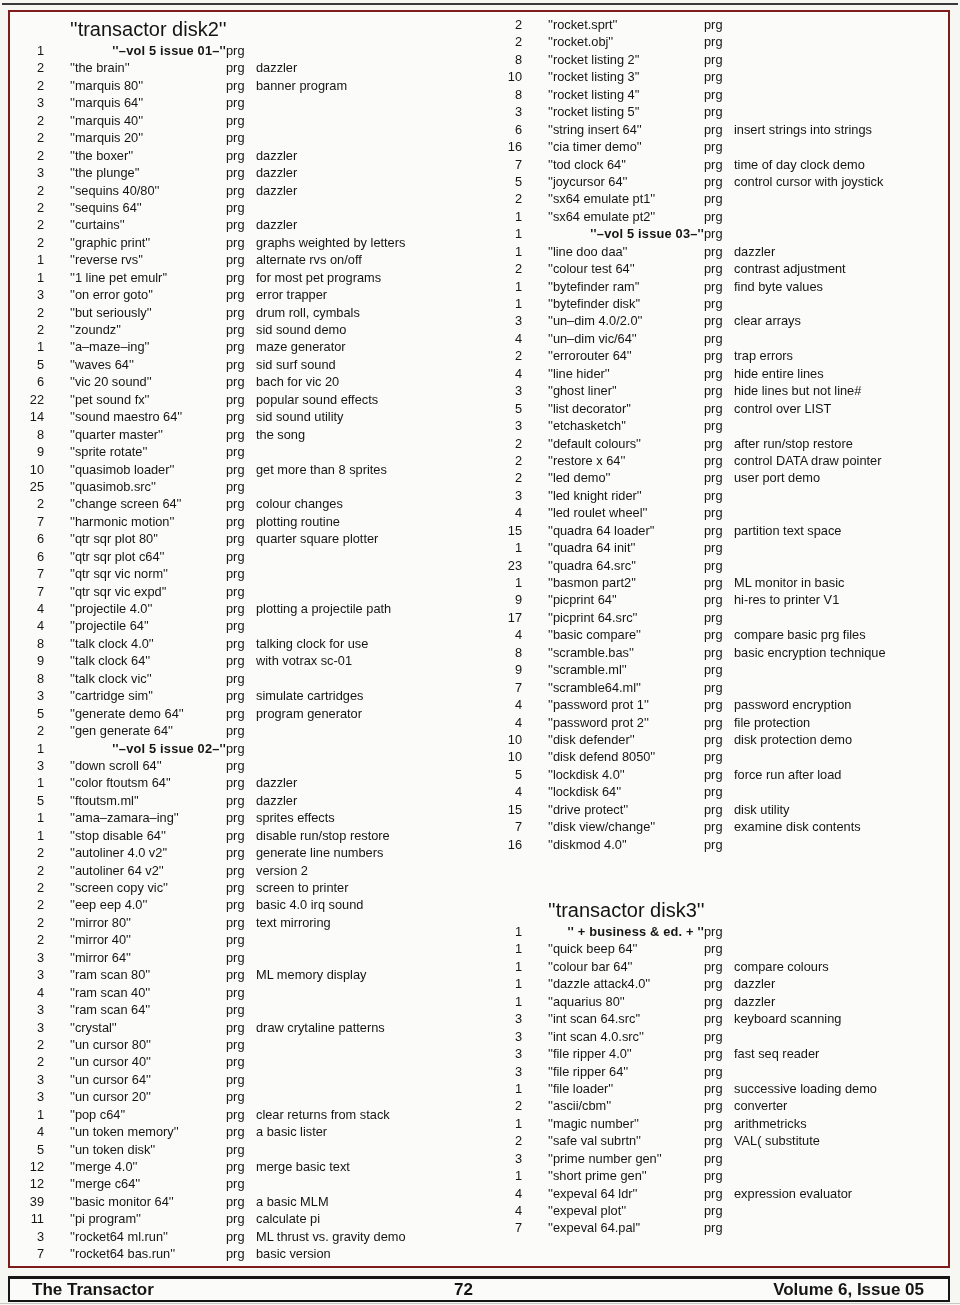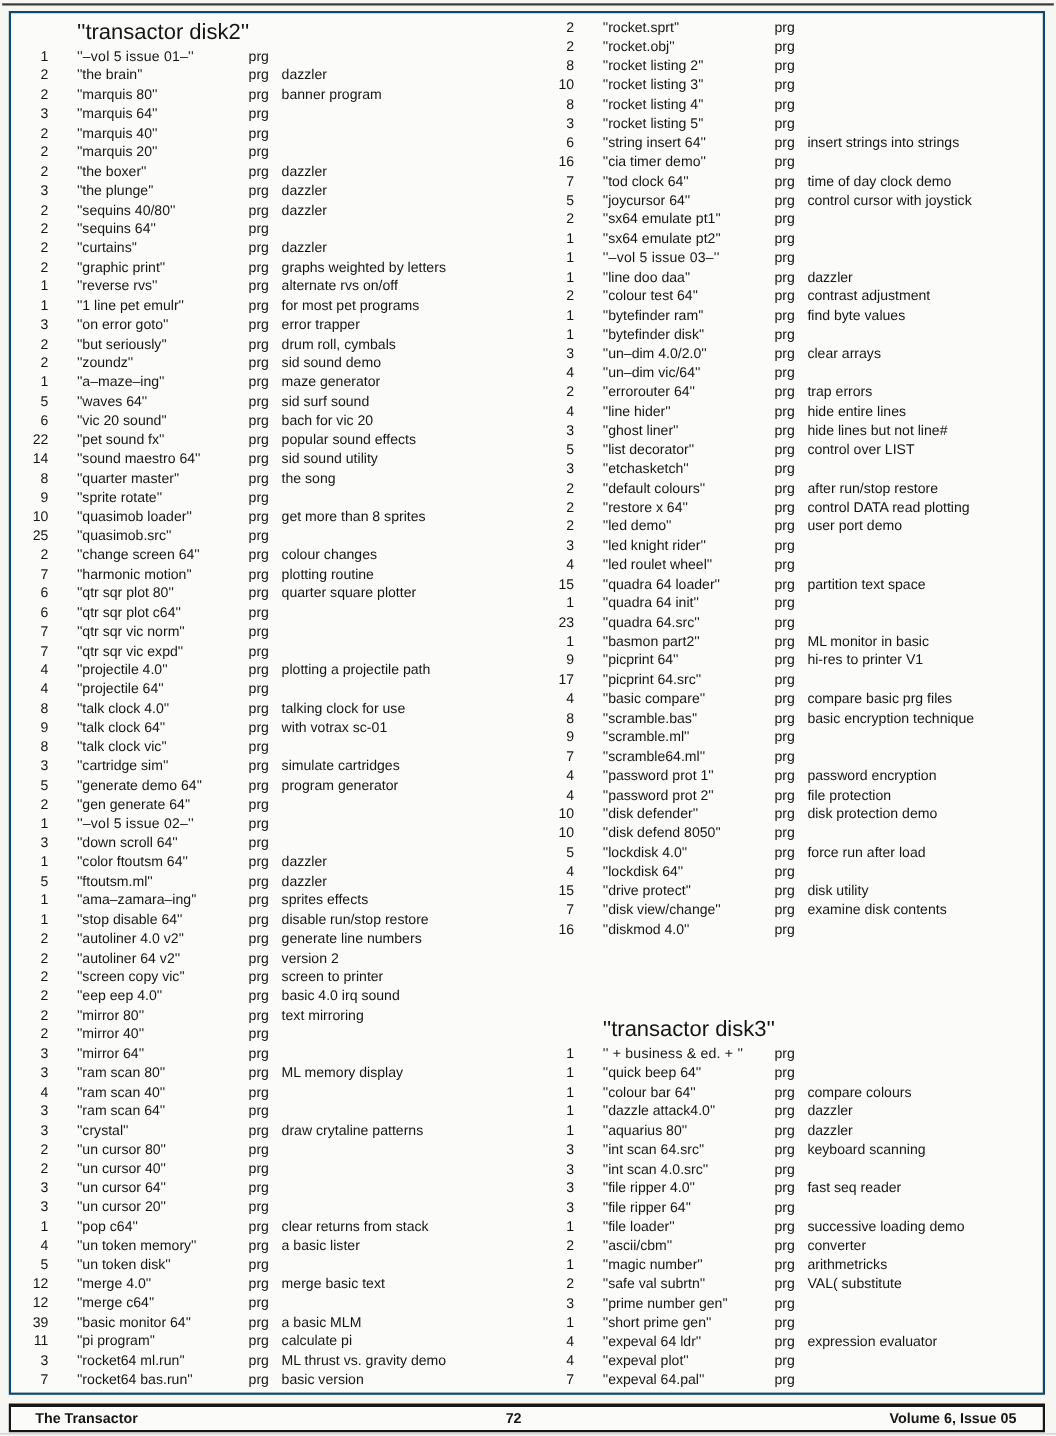--- a/index.html
+++ b/index.html
@@ -6,44 +6,44 @@
   body{
     width:960px;height:1305px;position:relative;
     background:#f6f6f3;
     font-family:"Liberation Sans","DejaVu Sans",sans-serif;
     color:#151515;
     -webkit-font-smoothing:antialiased;
   }
   .topline{position:absolute;top:3px;left:2px;right:2px;height:2px;background:#3a3a3a;}
   .frame{
     position:absolute;top:10px;left:8px;width:938px;height:1254px;
-    border:2px solid #0c4a6e;background:#fbfbf9;overflow:hidden;
+    border:2px solid #7f1d1d;background:#fbfbf9;overflow:hidden;
   }
   .cols{display:flex;padding:4px 0 0 12px;}
   .col{flex:none;}
   .col-left{width:470px;}
   .col-right{width:444px;padding-left:8px;}
   .sec-header{
     font-size:20px;line-height:26px;height:26px;
     padding-left:48px;white-space:nowrap;color:#141414;
   }
   .row{
     display:flex;height:17.45px;align-items:baseline;
     font-size:12.8px;line-height:17.45px;white-space:nowrap;
   }
   .num{flex:none;width:22px;text-align:right;}
   .name{flex:none;width:156px;margin-left:26px;overflow:visible;}
   .typ{flex:none;width:30px;}
   .desc{flex:1;overflow:visible;}
-  .row.bold .name{font-weight:normal;letter-spacing:0.2px;}
+  .row.bold .name{font-weight:bold;letter-spacing:0.2px;text-align:right;}
   .note{font-size:12.8px;line-height:17.45px;height:17.45px;}
   .footer{
     position:absolute;top:1276px;left:8px;width:938px;height:21px;
     border:2px solid #161616;border-top-width:3px;background:#fbfbf9;
-    display:flex;align-items:center;font-weight:bold;font-size:13px;
+    display:flex;align-items:center;font-weight:bold;font-size:17px;
   }
   .footer .f-left{flex:none;padding-left:22px;}
   .footer .f-center{flex:1;text-align:center;}
   .footer .f-right{flex:none;padding-right:24px;}
   .bottomline{position:absolute;top:1303px;left:0;right:0;height:1px;background:#c9c9c5;}
 </style>
 </head>
 <body>
 
 <div class="topline"></div>
@@ -624,21 +624,21 @@
           <div class="row">
             <span class="num">2</span>
             <span class="name">''default colours''</span>
             <span class="typ">prg</span>
             <span class="desc">after run/stop restore</span>
           </div>
           <div class="row">
             <span class="num">2</span>
             <span class="name">''restore x 64''</span>
             <span class="typ">prg</span>
-            <span class="desc">control DATA read plotting</span>
+            <span class="desc">control DATA draw pointer</span>
           </div>
           <div class="row">
             <span class="num">2</span>
             <span class="name">''led demo''</span>
             <span class="typ">prg</span>
             <span class="desc">user port demo</span>
           </div>
           <div class="row">
             <span class="num">3</span>
             <span class="name">''led knight rider''</span>
@@ -759,21 +759,21 @@
             <span class="typ">prg</span>
             <span class="desc">examine disk contents</span>
           </div>
           <div class="row">
             <span class="num">16</span>
             <span class="name">''diskmod 4.0''</span>
             <span class="typ">prg</span>
             <span class="desc"></span>
           </div>
         </div>
-        <div class="section" style="margin-top: 70px;">
+        <div class="section" style="margin-top: 44px;">
           <div class="sec-header">''transactor disk3''</div>
           <div class="row bold">
             <span class="num">1</span>
             <span class="name">'' + business &amp; ed. + ''</span>
             <span class="typ">prg</span>
             <span class="desc"></span>
           </div>
           <div class="row">
             <span class="num">1</span>
             <span class="name">''quick beep 64''</span>

